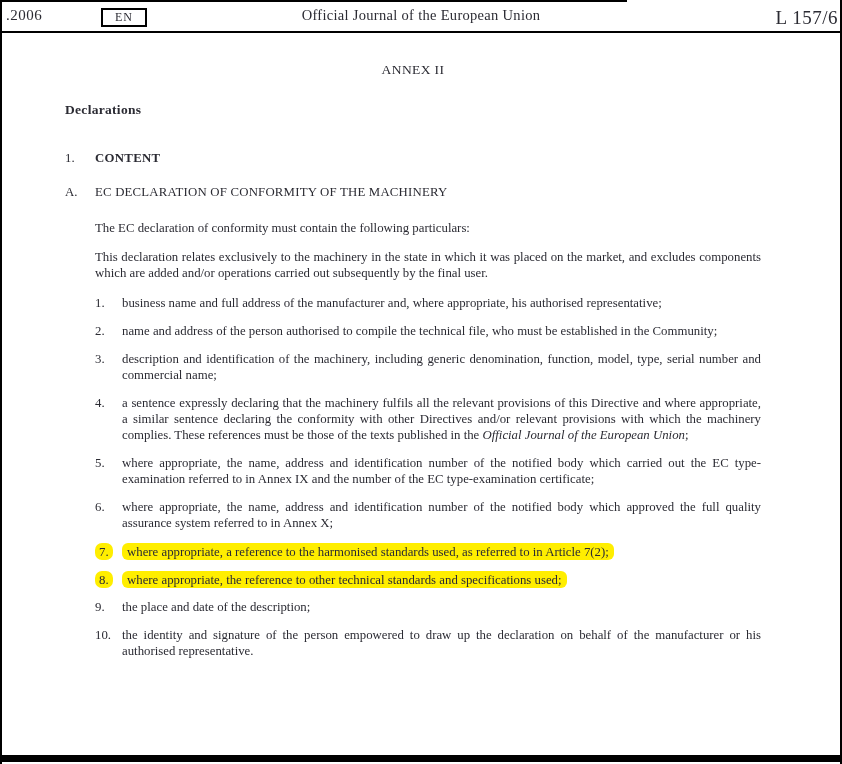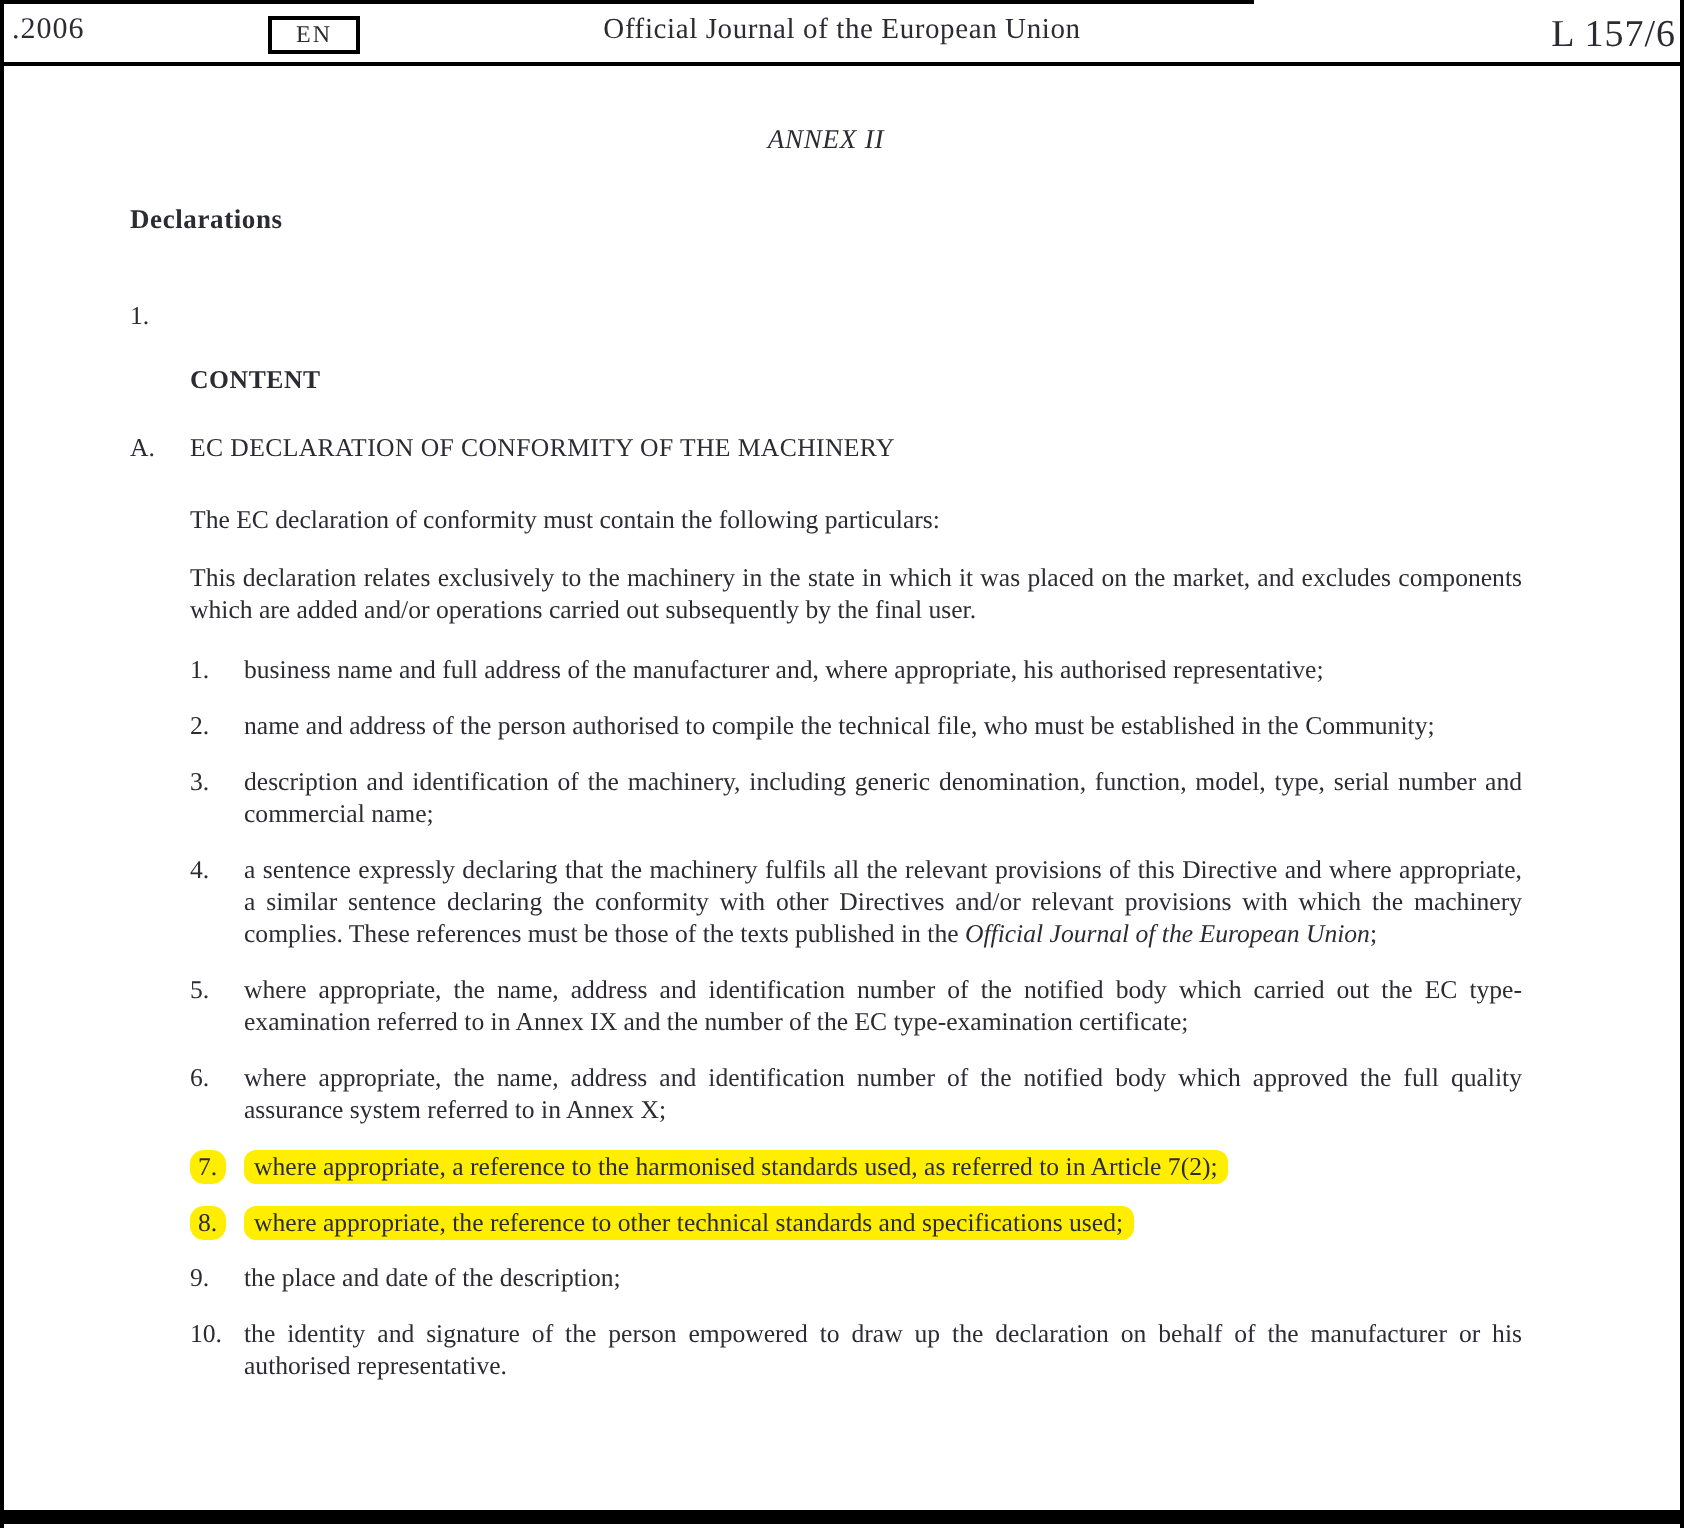--- a/index.html
+++ b/index.html
@@ -30,47 +30,47 @@
   }
   .hdr-date {
     position:absolute; left:4px; top:7px;
     font-size:15px; letter-spacing:.5px;
   }
   .hdr-lang {
     position:absolute; left:99px; top:8px;
     border:2px solid var(--frame,#000);
     width:46px; height:19px;
     display:flex; align-items:center; justify-content:center;
-    font-size:12px; letter-spacing:1px;margin-left:33px;
+    font-size:12px; letter-spacing:1px;
   }
   .hdr-title {
     position:absolute; left:0; right:0; top:7px;
     text-align:center; font-size:14.5px; letter-spacing:.3px;
   }
   .hdr-ref {
     position:absolute; right:2px; top:7px;
     font-size:19px; letter-spacing:.5px;
   }
 
   
   main { padding:0 79px 0 63px; }
   .annex {
     margin-top:29px; text-align:center;
-    font-style:italic; font-size:13.5px; letter-spacing:.4px;
+    font-size:13.5px; letter-spacing:.4px;
   }
   .decl {
     margin-top:24px; text-align:left;
     font-weight:bold; font-size:13.5px; letter-spacing:.3px;
   }
 
   .sect { display:flex; margin-top:0; font-size:12.8px; line-height:16px; }
   .sect-1 { margin-top:32px; }
   .sect-2 { margin-top:18px; }
   .sect-num { width:30px; flex-shrink:0; }
-  .sect-h1 { font-weight:bold; letter-spacing:.3px;margin-top:32px; }
+  .sect-h1 { font-weight:bold; letter-spacing:.3px; }
   .sect-h2 { letter-spacing:.2px; }
 
   .paras { margin-top:20px; margin-left:30px; }
   .para {
     font-size:12.8px; line-height:16px;
     text-align:justify; margin-bottom:13px;
   }
 
   .plist { margin-top:14px; margin-left:30px; list-style:none; }
   .li-row { display:flex; margin-bottom:12px; font-size:12.8px; line-height:16px; }

